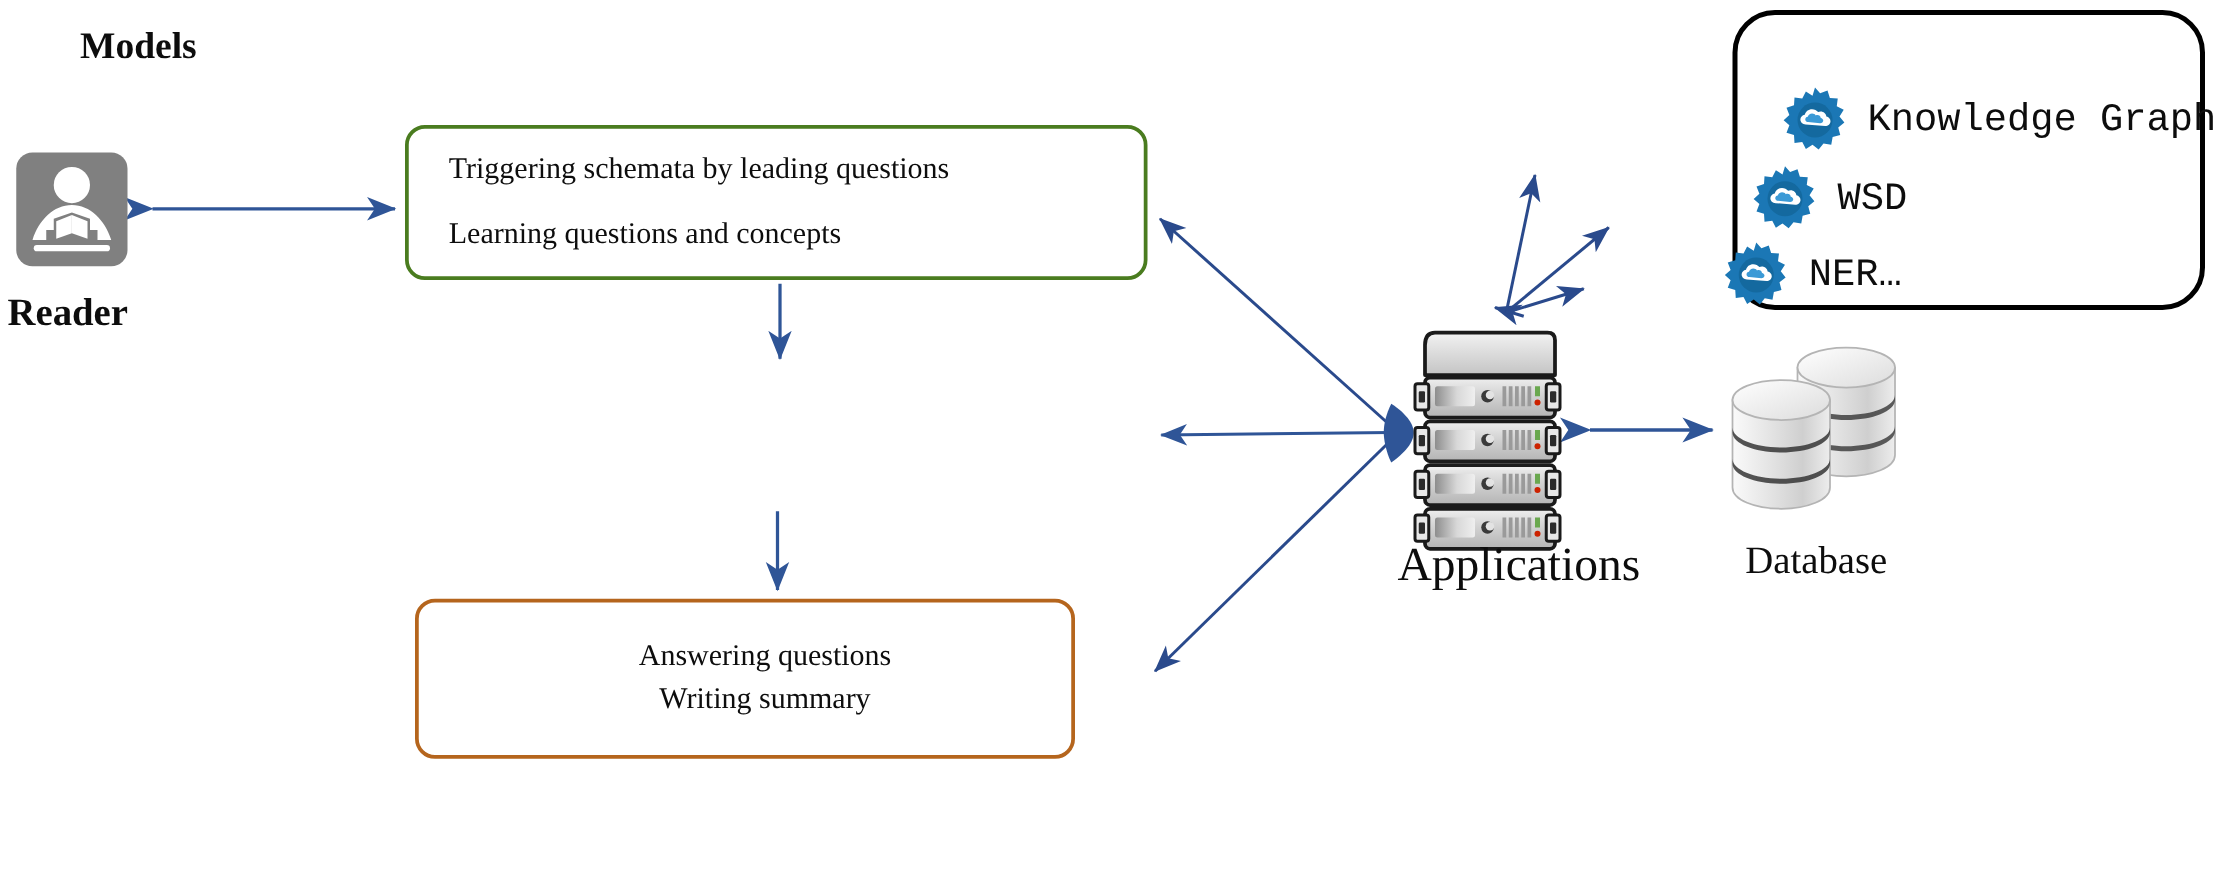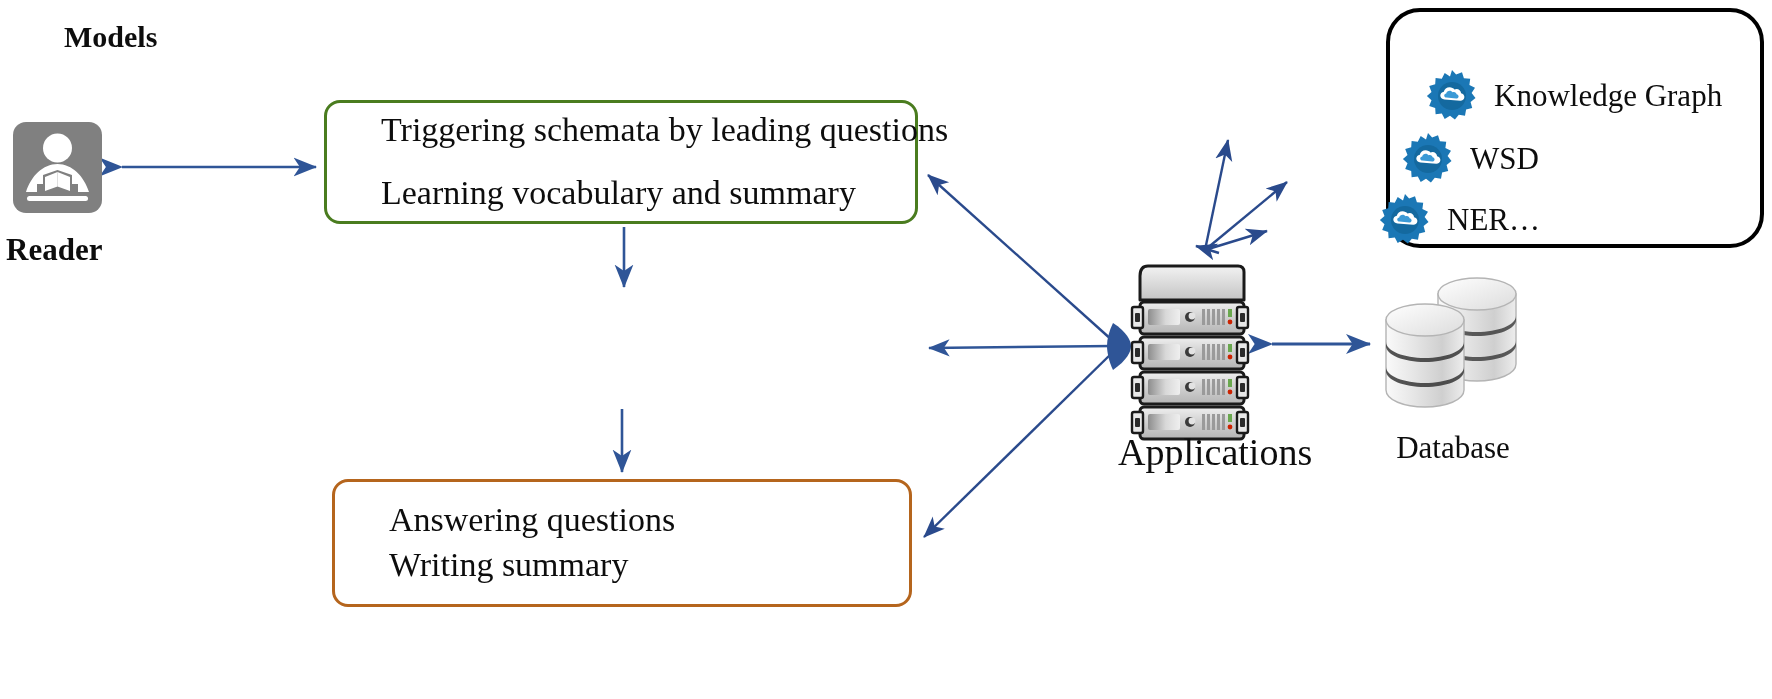--- a/index.html
+++ b/index.html
@@ -29,45 +29,46 @@
   .proc-box {
     position: absolute;
     box-sizing: border-box;
     background: #ffffff;
     border-radius: 16px;
     display: flex;
     flex-direction: column;
     justify-content: center;
   }
   .proc-line {
-    font-size: 34px;
+    font-size: 24px;
     color: #0d0d0d;
     line-height: 1.08;
     white-space: nowrap;
-    padding-left: 54px;
+    padding-left: 32px;
     font-family: "Liberation Serif", "DejaVu Serif", serif;
   }
 
   #box-schemata {
     left: 324px; top: 100px;
     width: 594px; height: 124px;
     border: 3px solid #4a7c1f;
   }
   #box-schemata .proc-line:first-child { margin-bottom: 26px; }
 
   #box-understanding {
     left: 322px; top: 294px;
     width: 596px; height: 112px;
     border: 3px solid #17244a;
   }
 
   #box-answering {
     left: 332px; top: 479px;
-    width: 580px; height: 128px;
+    width: 528px; height: 128px;
     border: 3px solid #b5651d;
+    align-items: center;
   }
   #box-answering .proc-line:first-child { margin-bottom: 8px; }
 
   
   #models-box {
     position: absolute;
     left: 1386px; top: 8px;
     width: 378px; height: 240px;
     box-sizing: border-box;
     border: 4px solid #000000;
@@ -85,21 +86,21 @@
   .model-row {
     position: absolute;
     display: flex;
     align-items: center;
   }
   .model-label {
     font-size: 31px;
     color: #0d0d0d;
     margin-left: 14px;
     white-space: nowrap;
-    font-family: Liberation Serif, serif;
+    font-family: Liberation Mono, monospace;
   }
   #model-row-0 { left: 1424px; top: 68px; }
   #model-row-1 { left: 1400px; top: 131px; }
   #model-row-2 { left: 1377px; top: 192px; }
 
   .gear-icon { display: block; }
 
   
   #reader-icon {
     position: absolute;
@@ -221,21 +222,21 @@
       <path d="M44.5,48 L30,53 L30,71 L44.5,66 L59,71 L59,53 Z" fill="#808080"></path>
       <path d="M44.5,50 L32,55 L32,69 L44.5,64.5 Z" fill="#ffffff"></path>
       <path d="M44.5,50 L57,55 L57,69 L44.5,64.5 Z" fill="#ffffff"></path>
       <rect x="14" y="74" width="61" height="5" rx="2.5" fill="#ffffff"></rect>
     </svg>
   </div>
   <div id="reader-label">Reader</div>
 
   <div class="proc-box" id="box-schemata">
     <div class="proc-line">Triggering schemata by leading questions</div>
-    <div class="proc-line">Learning vocabulary and summary</div>
+    <div class="proc-line">Learning questions and concepts</div>
   </div>
 
 
   <div class="proc-box" id="box-answering">
     <div class="proc-line">Answering questions</div>
     <div class="proc-line">Writing summary</div>
   </div>
 
   <div id="models-box"></div>
   <div id="models-title">Models</div>

